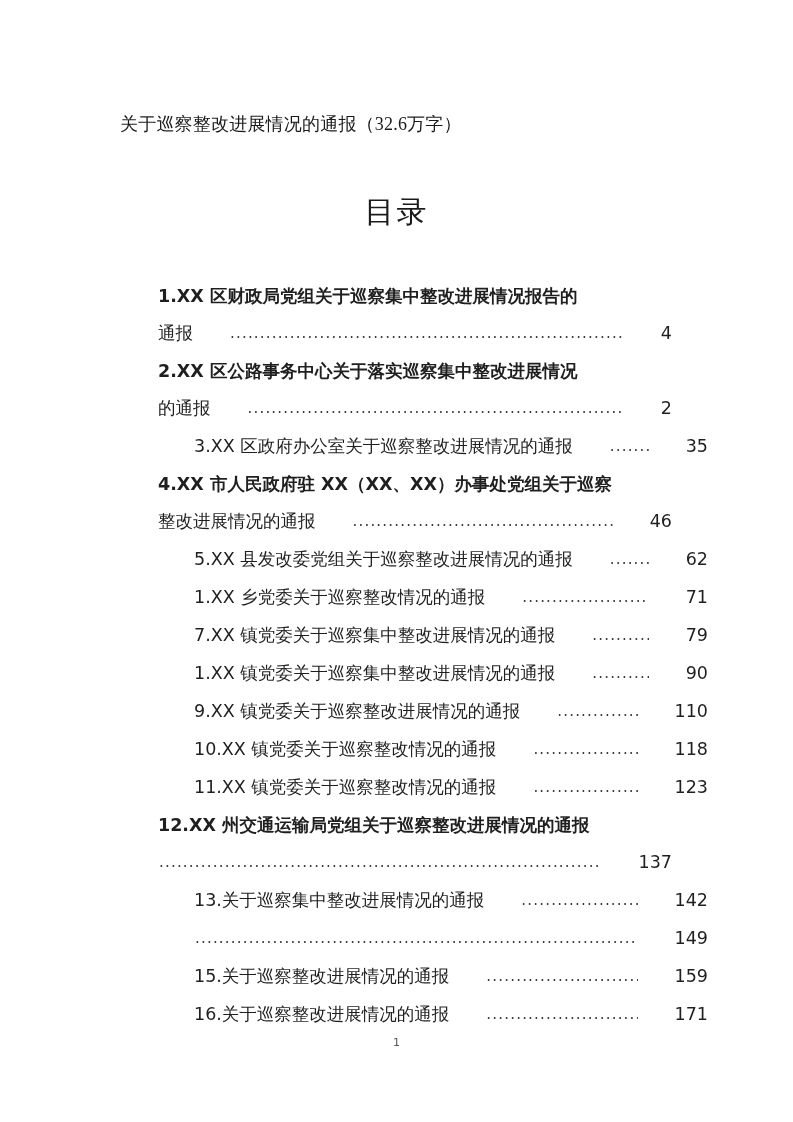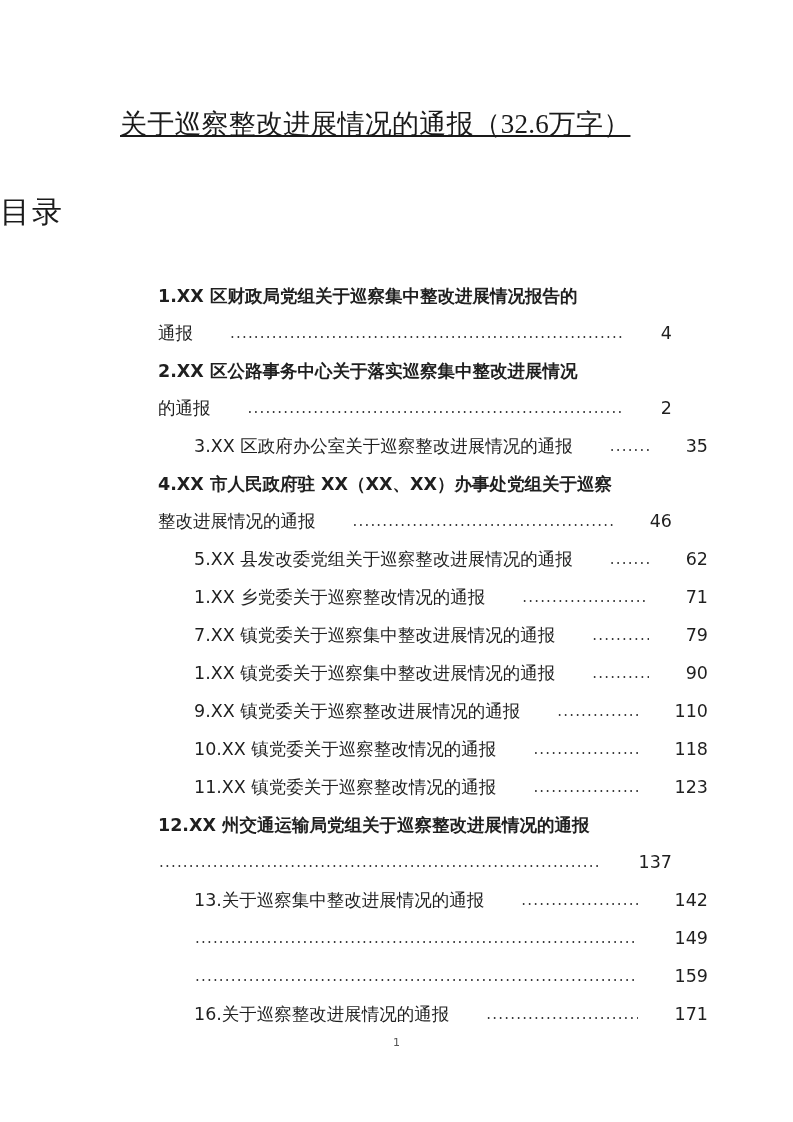--- a/index.html
+++ b/index.html
@@ -25,34 +25,34 @@
     box-sizing: border-box;
   }
 
   
   .doc-title {
     position: absolute;
     left: 120px;
     top: 104px;
     width: 560px;
     font-family: "Liberation Serif", "DejaVu Serif", serif;
-    font-size: 27px;
+    font-size: 18px;
     line-height: 40px;
     letter-spacing: 0.2px;
     white-space: nowrap;
     color: #1a1a1a;
-    text-decoration: underline;
   }
 
   
   .toc-heading {
     position: absolute;
     left: 0;
     top: 192px;
     width: 793px;
+    text-align: center;
     font-family: Liberation Serif, serif;
     font-size: 30px;
     line-height: 40px;
     letter-spacing: 2px;
     color: #1a1a1a;
   }
 
   
   .toc {
     position: absolute;
@@ -233,20 +233,21 @@
         </div>
       </div>
       <div class="toc-entry toc-row">
         <div class="toc-lastline indent">
           <span class="dots">...............................................................................................................................................................................................................................................</span>
           <span class="pageno">149</span>
         </div>
       </div>
       <div class="toc-entry toc-row">
         <div class="toc-lastline indent">
+          <span class="tail">15.关于巡察整改进展情况的通报</span>
           <span class="dots">...............................................................................................................................................................................................................................................</span>
           <span class="pageno">159</span>
         </div>
       </div>
       <div class="toc-entry toc-row">
         <div class="toc-lastline indent">
           <span class="tail">16.关于巡察整改进展情况的通报</span>
           <span class="dots">...............................................................................................................................................................................................................................................</span>
           <span class="pageno">171</span>
         </div>

